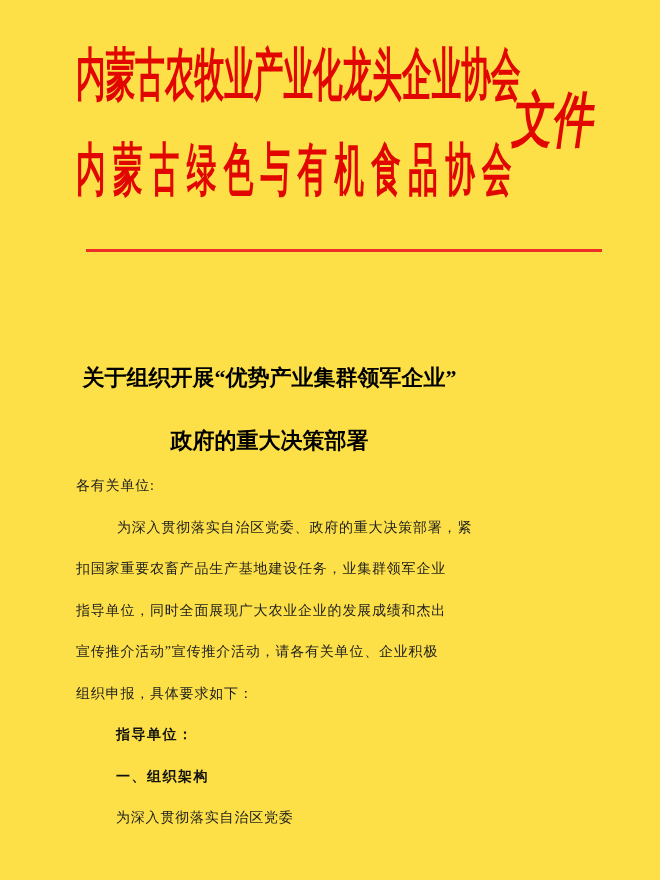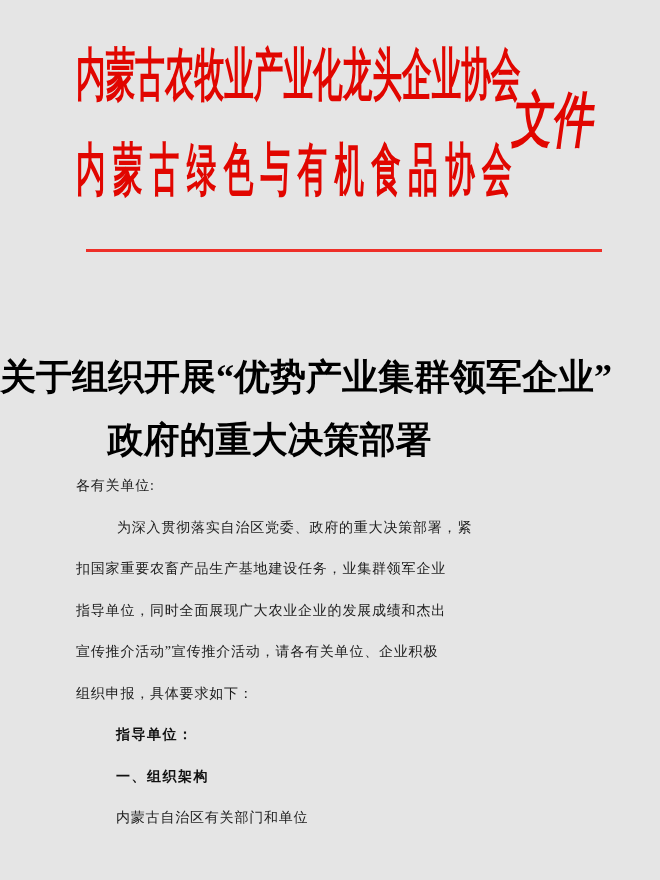--- a/index.html
+++ b/index.html
@@ -4,21 +4,21 @@
 <style>
   html, body {
     margin: 0;
     padding: 0;
     background: #ffffff;
   }
   .page {
     position: relative;
     width: 660px;
     height: 880px;
-    background: #e5e5e5;
+    background: #fde047;
     overflow: hidden;
     font-family: "Liberation Serif", serif;
     text-decoration: underline;
   }
   
   .org-line {
     position: absolute;
     left: 76px;
     color: var(--red, #e10600);
     font-weight: 700;
@@ -53,21 +53,21 @@
   }
   
   .doc-title {
     position: absolute;
     left: 0;
     top: 346px;
     width: 539px;
     text-align: center;
     color: #000000;
     font-weight: 700;
-    font-size: 36px;
+    font-size: 22px;
     line-height: 63px;
   }
   
   .doc-body {
     position: absolute;
     left: 76px;
     top: 465px;
     width: 534px;
     color: #1d1d1d;
     font-size: 14px;
@@ -102,16 +102,16 @@
 
   <div class="doc-body">
     <div class="text-line">各有关单位:</div>
     <div class="text-line indent-first">为深入贯彻落实自治区党委、政府的重大决策部署，紧</div>
     <div class="text-line">扣国家重要农畜产品生产基地建设任务，业集群领军企业</div>
     <div class="text-line">指导单位，同时全面展现广大农业企业的发展成绩和杰出</div>
     <div class="text-line">宣传推介活动”宣传推介活动，请各有关单位、企业积极</div>
     <div class="text-line">组织申报，具体要求如下：</div>
     <div class="text-line indent-2em bold-heading">指导单位：</div>
     <div class="text-line indent-2em bold-heading">一、组织架构</div>
-    <div class="text-line indent-2em">内蒙古自治区有关部门和单位</div>
+    <div class="text-line indent-2em">为深入贯彻落实自治区党委</div>
   </div>
 
 </div>
 
 </body></html>

